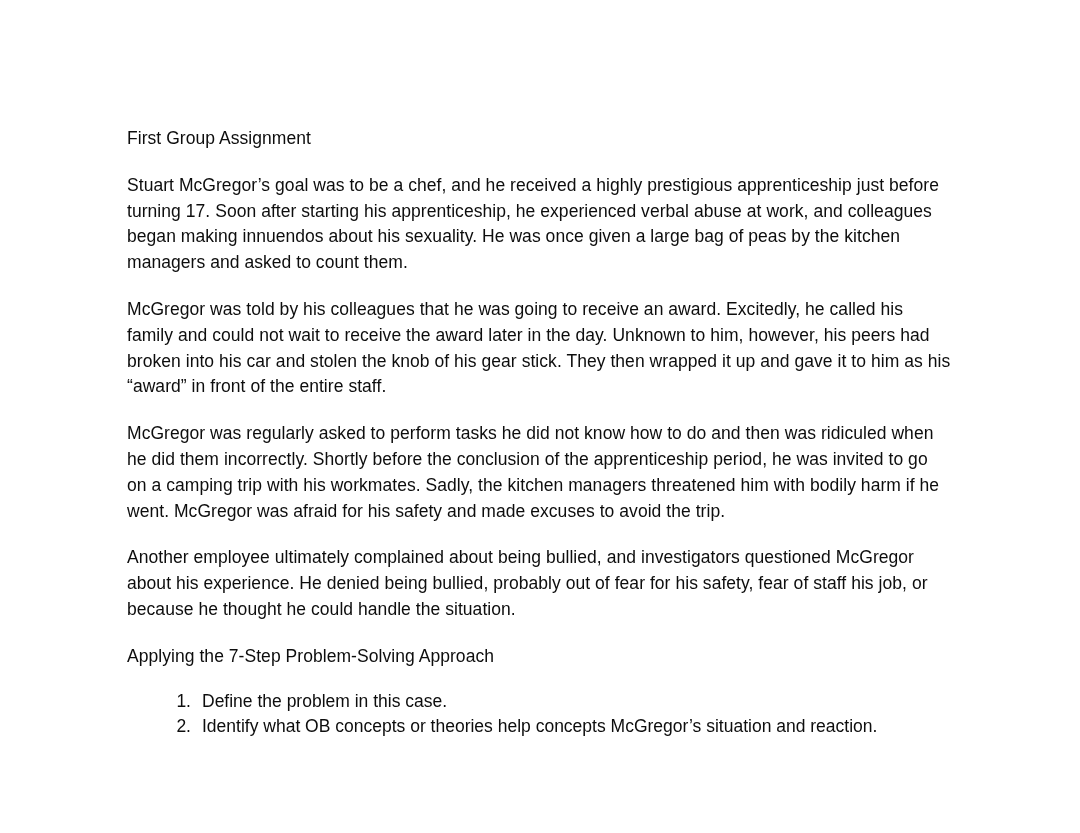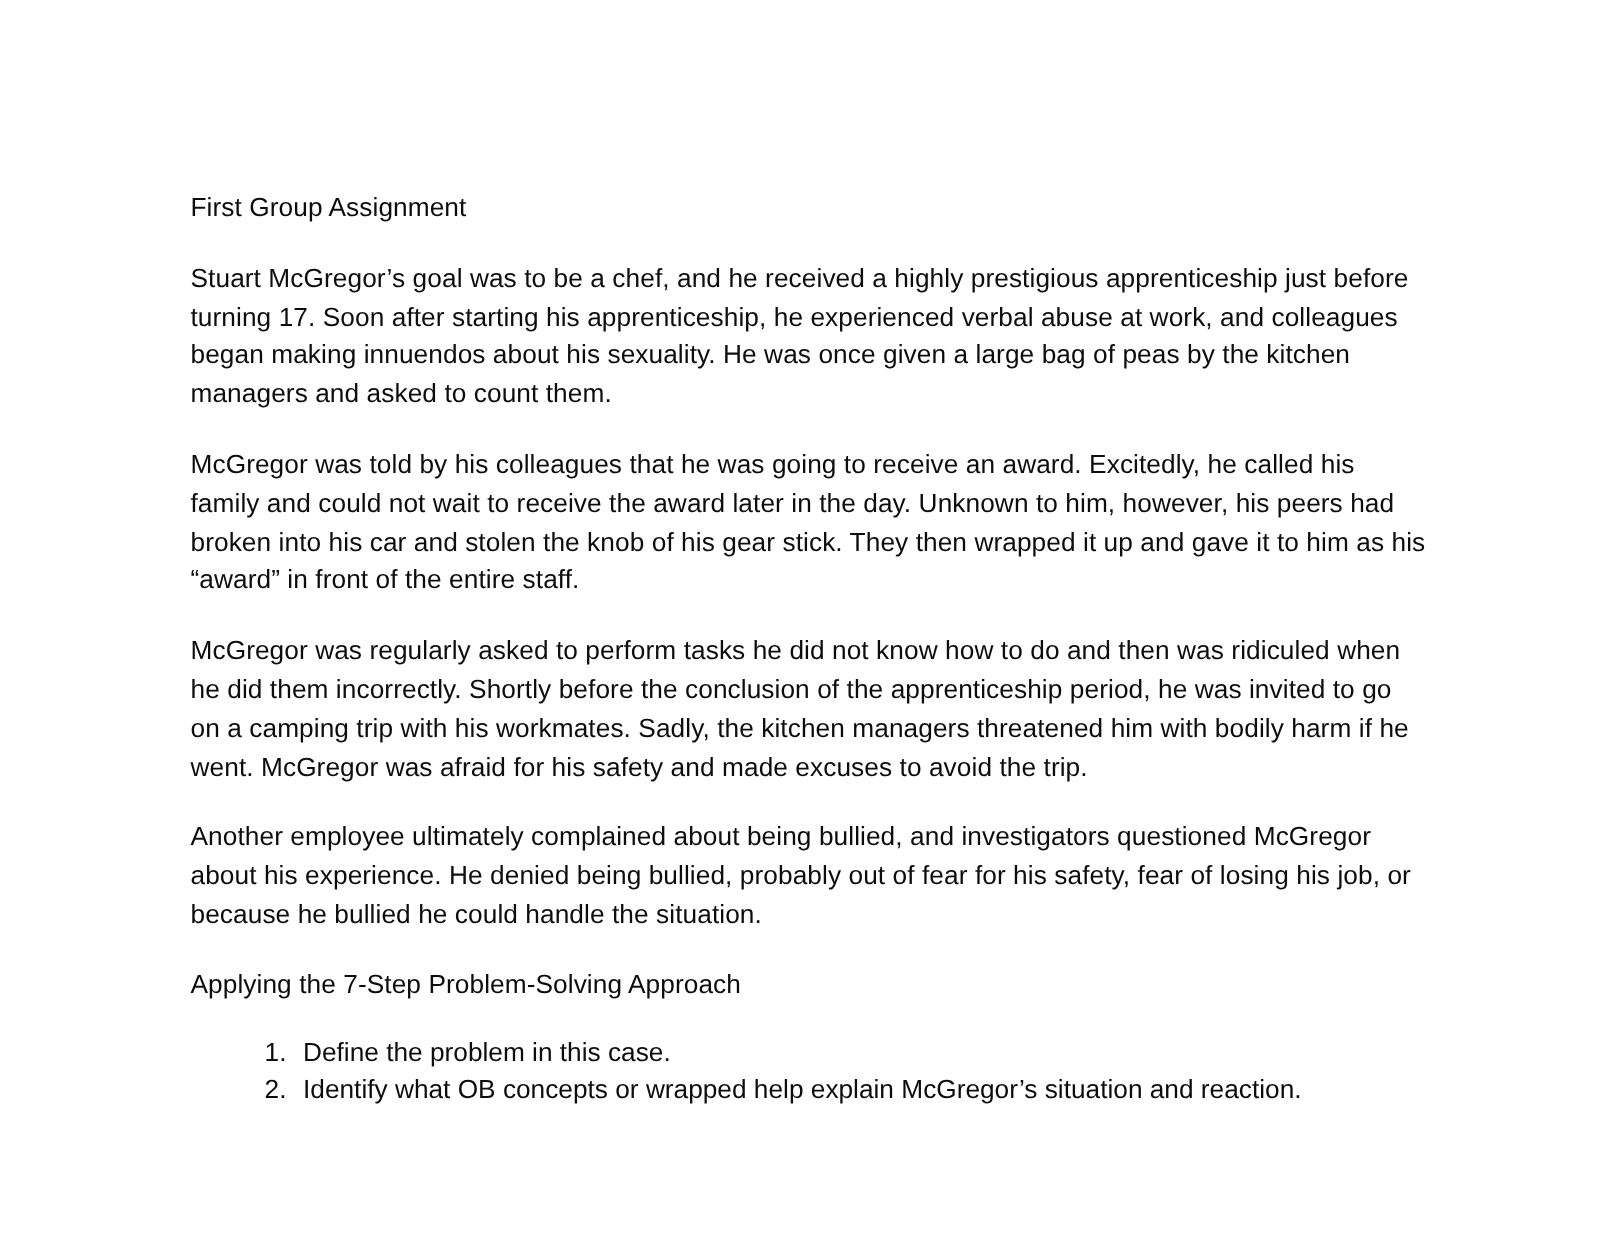--- a/index.html
+++ b/index.html
@@ -67,31 +67,31 @@
 
     <p class="para">First Group Assignment</p>
 
 
     <p class="para">Stuart McGregor’s goal was to be a chef, and he received a highly prestigious apprenticeship just before turning 17. Soon after starting his apprenticeship, he experienced verbal abuse at work, and colleagues began making innuendos about his sexuality. He was once given a large bag of peas by the kitchen managers and asked to count them.</p>
 
     <p class="para">McGregor was told by his colleagues that he was going to receive an award. Excitedly, he called his family and could not wait to receive the award later in the day. Unknown to him, however, his peers had broken into his car and stolen the knob of his gear stick. They then wrapped it up and gave it to him as his “award” in front of the entire staff.</p>
 
     <p class="para">McGregor was regularly asked to perform tasks he did not know how to do and then was ridiculed when he did them incorrectly. Shortly before the conclusion of the apprenticeship period, he was invited to go on a camping trip with his workmates. Sadly, the kitchen managers threatened him with bodily harm if he went. McGregor was afraid for his safety and made excuses to avoid the trip.</p>
 
-    <p class="para">Another employee ultimately complained about being bullied, and investigators questioned McGregor about his experience. He denied being bullied, probably out of fear for his safety, fear of losing his job, or because he bullied he could handle the situation.</p>
+    <p class="para">Another employee ultimately complained about being bullied, and investigators questioned McGregor about his experience. He denied being bullied, probably out of fear for his safety, fear of staff his job, or because he thought he could handle the situation.</p>
 
 
     <p class="para tight">Applying the 7-Step Problem-Solving Approach</p>
 
     <ol class="list">
       <li class="list-item">
         <span class="num">1.</span>
         <span>Define the problem in this case.</span>
       </li>
       <li class="list-item">
         <span class="num">2.</span>
-        <span>Identify what OB concepts or wrapped help explain McGregor’s situation and reaction.</span>
+        <span>Identify what OB concepts or theories help concepts McGregor’s situation and reaction.</span>
       </li>
 
     </ol>
 
   </div>
 </div>
 
 </body></html>

